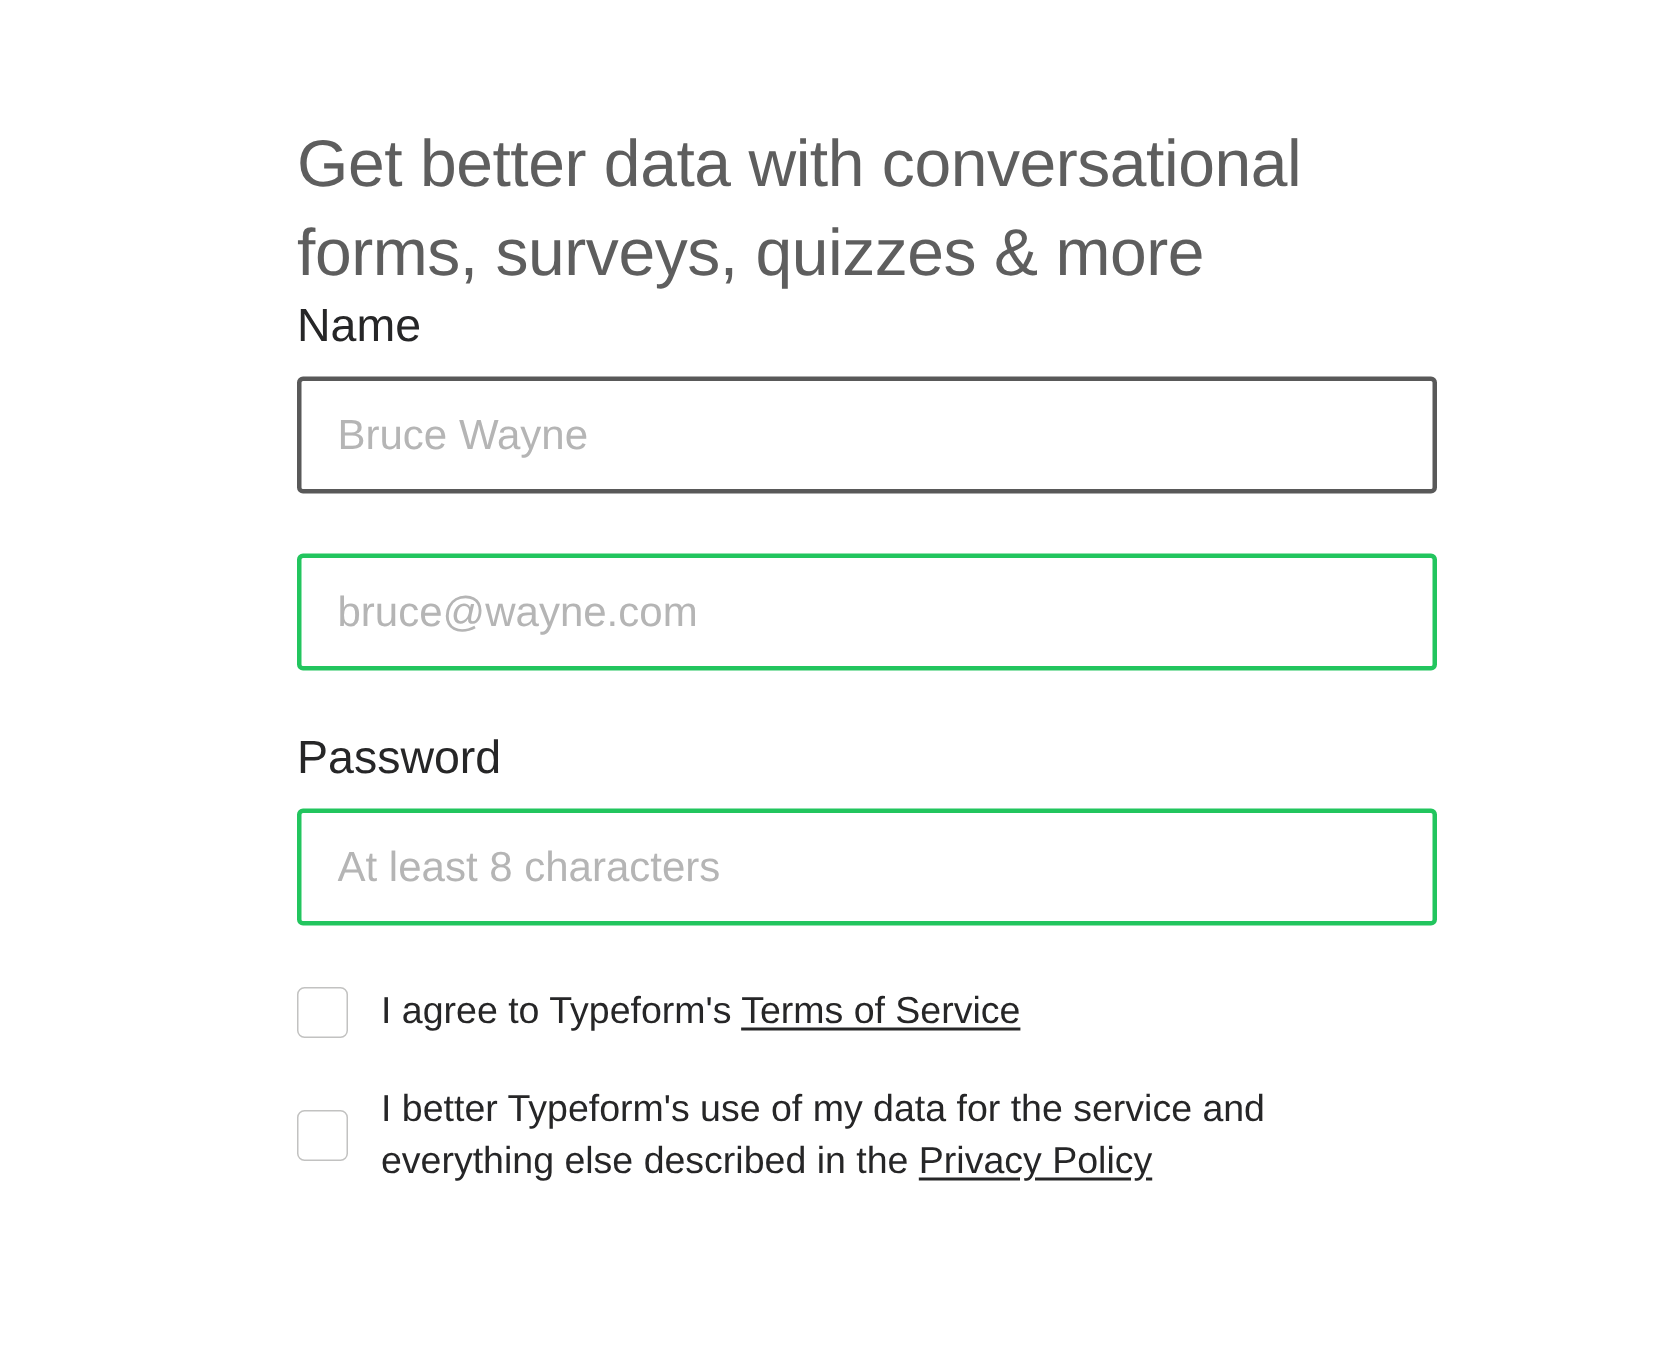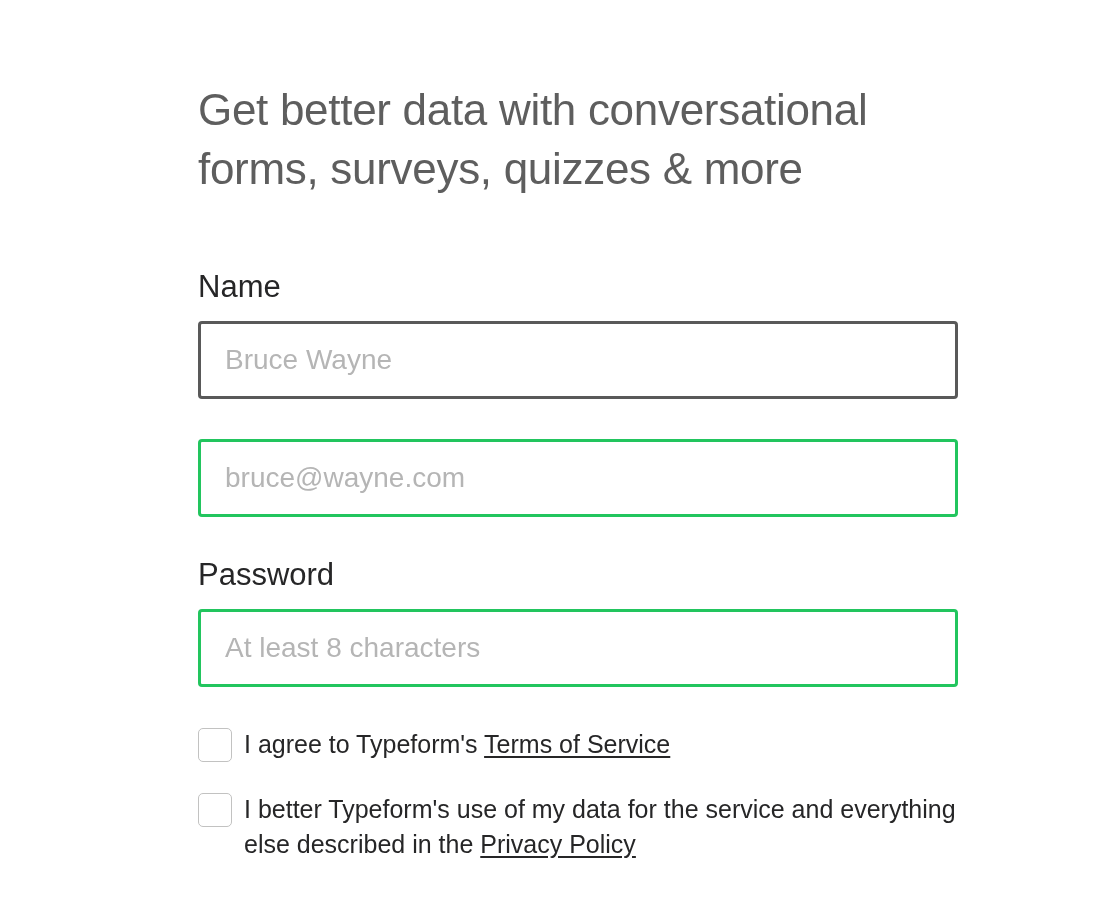--- a/index.html
+++ b/index.html
@@ -15,21 +15,20 @@
       padding: 80px 160px 0 198px;
     }
     .container {
       max-width: 765px;
     }
     h1 {
       font-size: 44px;
       font-weight: 400;
       color: #5e5e5e;
       line-height: 1.35;
-      margin-bottom: 70px;
       letter-spacing: -0.3px;
     }
     .field {
       margin-bottom: 40px;
     }
     .field-label {
       display: block;
       font-size: 31px;
       font-weight: 400;
       color: #262627;
@@ -48,22 +47,22 @@
       outline: none;
     }
     .text-input::placeholder {
       color: #b5b5b5;
     }
     .text-input.focused {
       border-color: #595959;
     }
     .checkbox-row {
       display: flex;
-      align-items: flex-start;
-      gap: 12px;
+      align-items: center;
+      gap: 22px;
       margin-bottom: 30px;
     }
     .checkbox {
       flex-shrink: 0;
       width: 34px;
       height: 34px;
       border: 1px solid #c2c2c1;
       border-radius: 5px;
       background: #ffffff;
       cursor: pointer;

